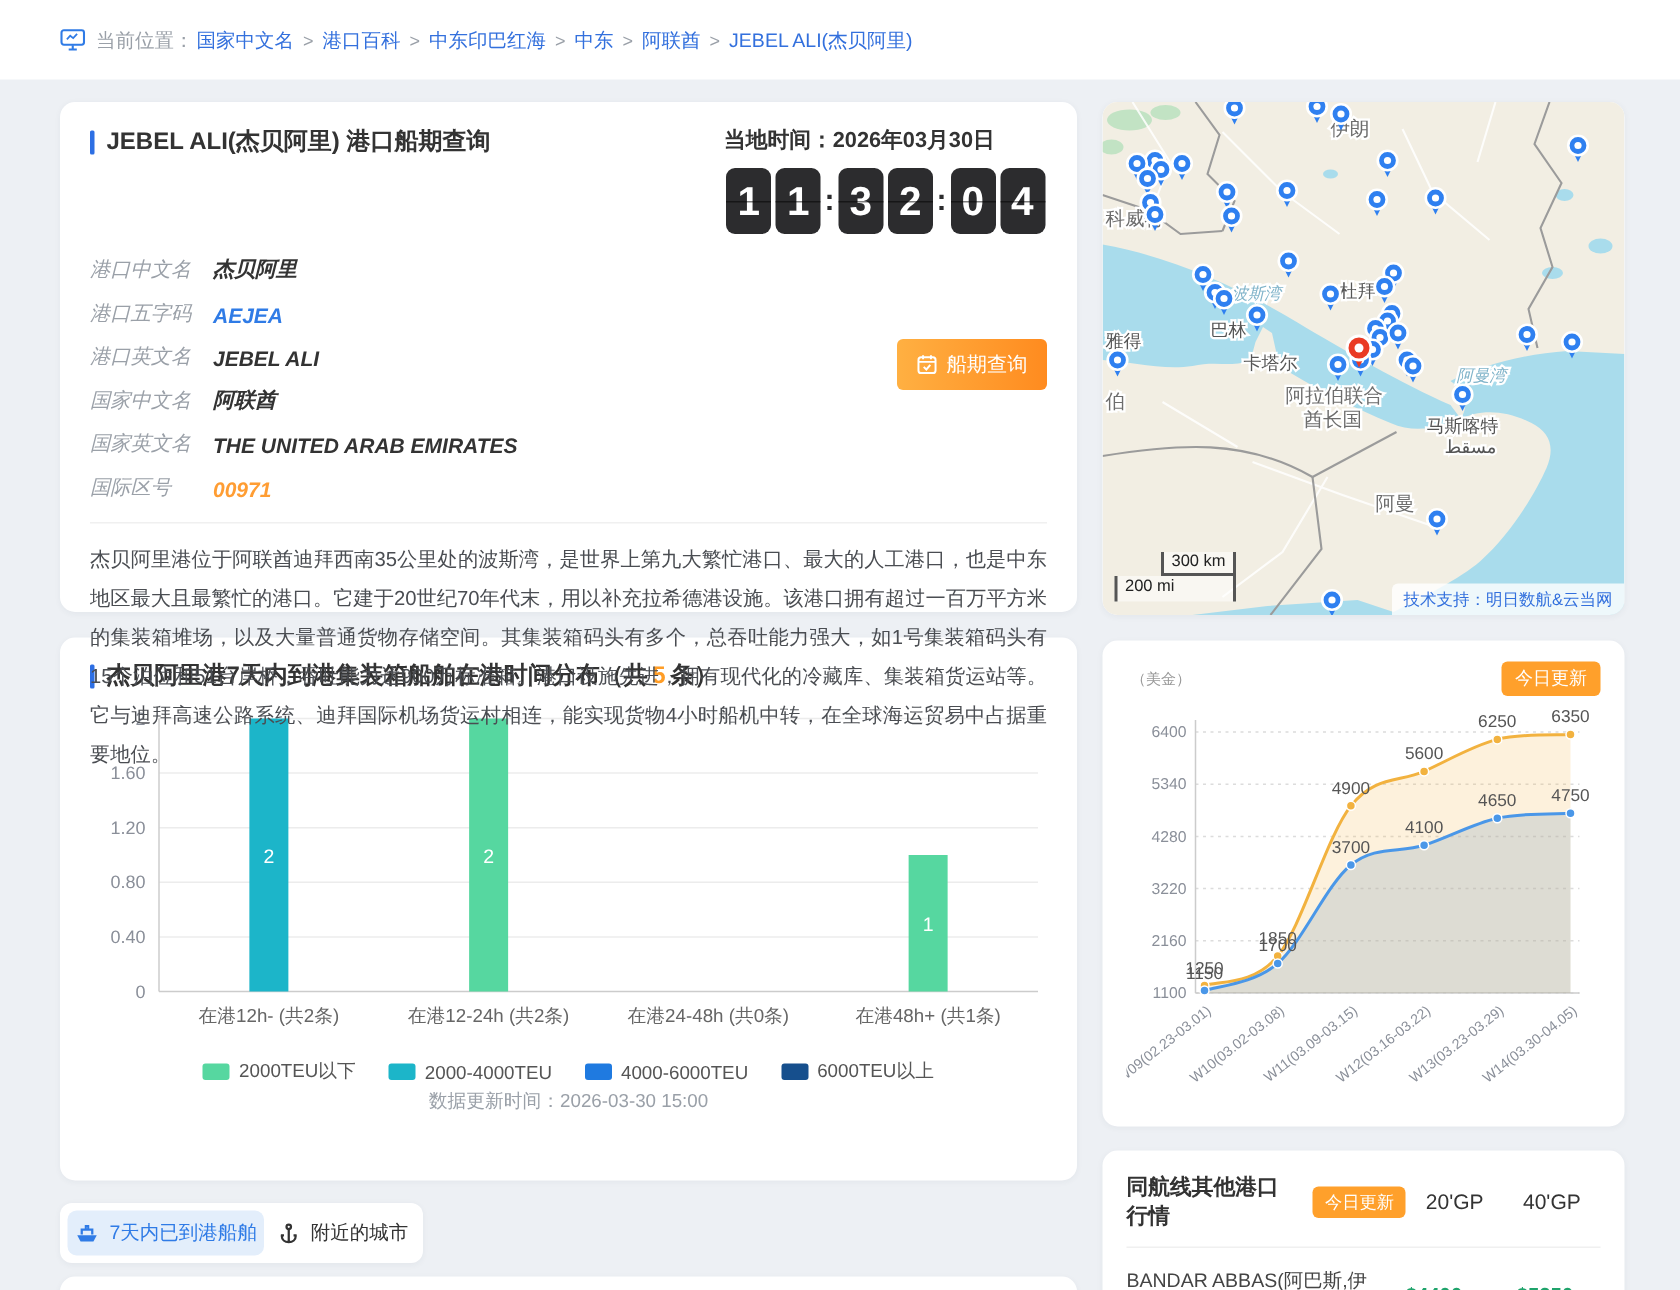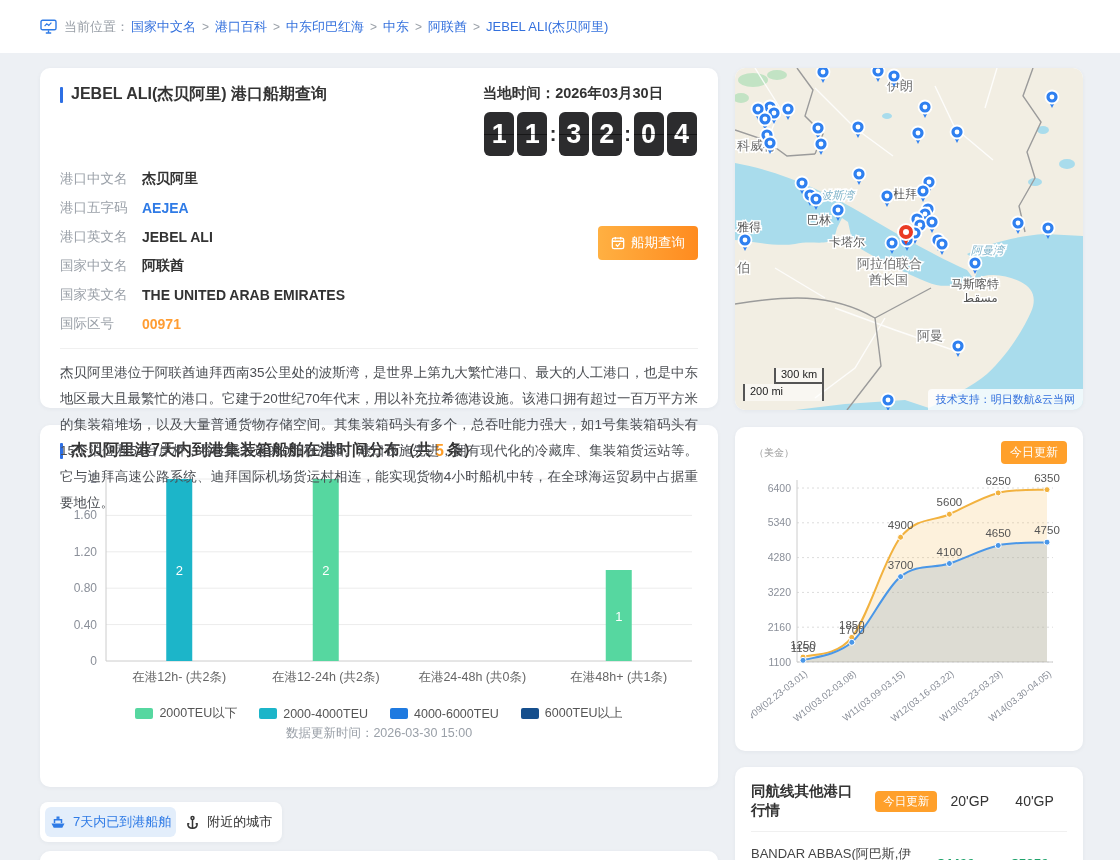--- a/index.html
+++ b/index.html
@@ -25,21 +25,21 @@
   .sec-title { display:flex; align-items:center; font-size:16px; font-weight:bold; color:#333; margin:0; }
   .tbar { width:3px; height:16px; background:#2d6fe4; margin-right:8px; border-radius:1px; display:inline-block; flex:none; }
   .port-head { display:flex; justify-content:space-between; align-items:flex-start; }
   .local-time { text-align:left; }
   .lt-label { font-weight:bold; font-size:14.5px; color:#333; margin-bottom:9px; }
   .clock { display:flex; align-items:center; }
   .tile { width:30px; height:44px; background:#2c2c2e; color:#fff; border-radius:6px; font-size:27px; font-weight:bold; display:flex; align-items:center; justify-content:center; position:relative; margin:0 1.5px; }
   .tile::after { content:""; position:absolute; left:0; right:0; top:50%; height:1px; background:rgba(0,0,0,.5); }
   .colon { color:#2c2c2e; font-weight:bold; font-size:20px; margin:0 1px; }
   .fields { margin-top:8px; width:62%; }
-  .field-row { display:flex; align-items:center; padding:4.5px 0; font-size:13.5px; height:29px; }
+  .field-row { display:flex; align-items:flex-end; padding:4.5px 0; font-size:13.5px; height:29px;font-style:italic; }
   .f-label { color:#9aa0a8; width:82px; flex:none; }
   .f-value { color:#333; font-weight:bold; font-size:14px; }
   .f-value.link { color:#2f7be6; cursor:pointer; }
   .f-value.orange { color:#ff9d33; }
   .btn-schedule { position:absolute; right:20px; top:158px; display:inline-flex; align-items:center; gap:6px; background:linear-gradient(90deg,#ffb042,#ff8b1f); color:#fff; border:none; border-radius:4px; padding:8px 13px; font-size:13.5px; cursor:pointer; font-family:inherit; }
   .divider { border-top:1px solid #f0f0f0; margin-top:10px; }
   .desc { font-size:13.5px; color:#4a4d52; line-height:1.92; margin:11px 0 0; text-align:justify; }
 
   
   .card-chart { height:362px; padding:15px 20px 12px; margin-bottom:15px; }

